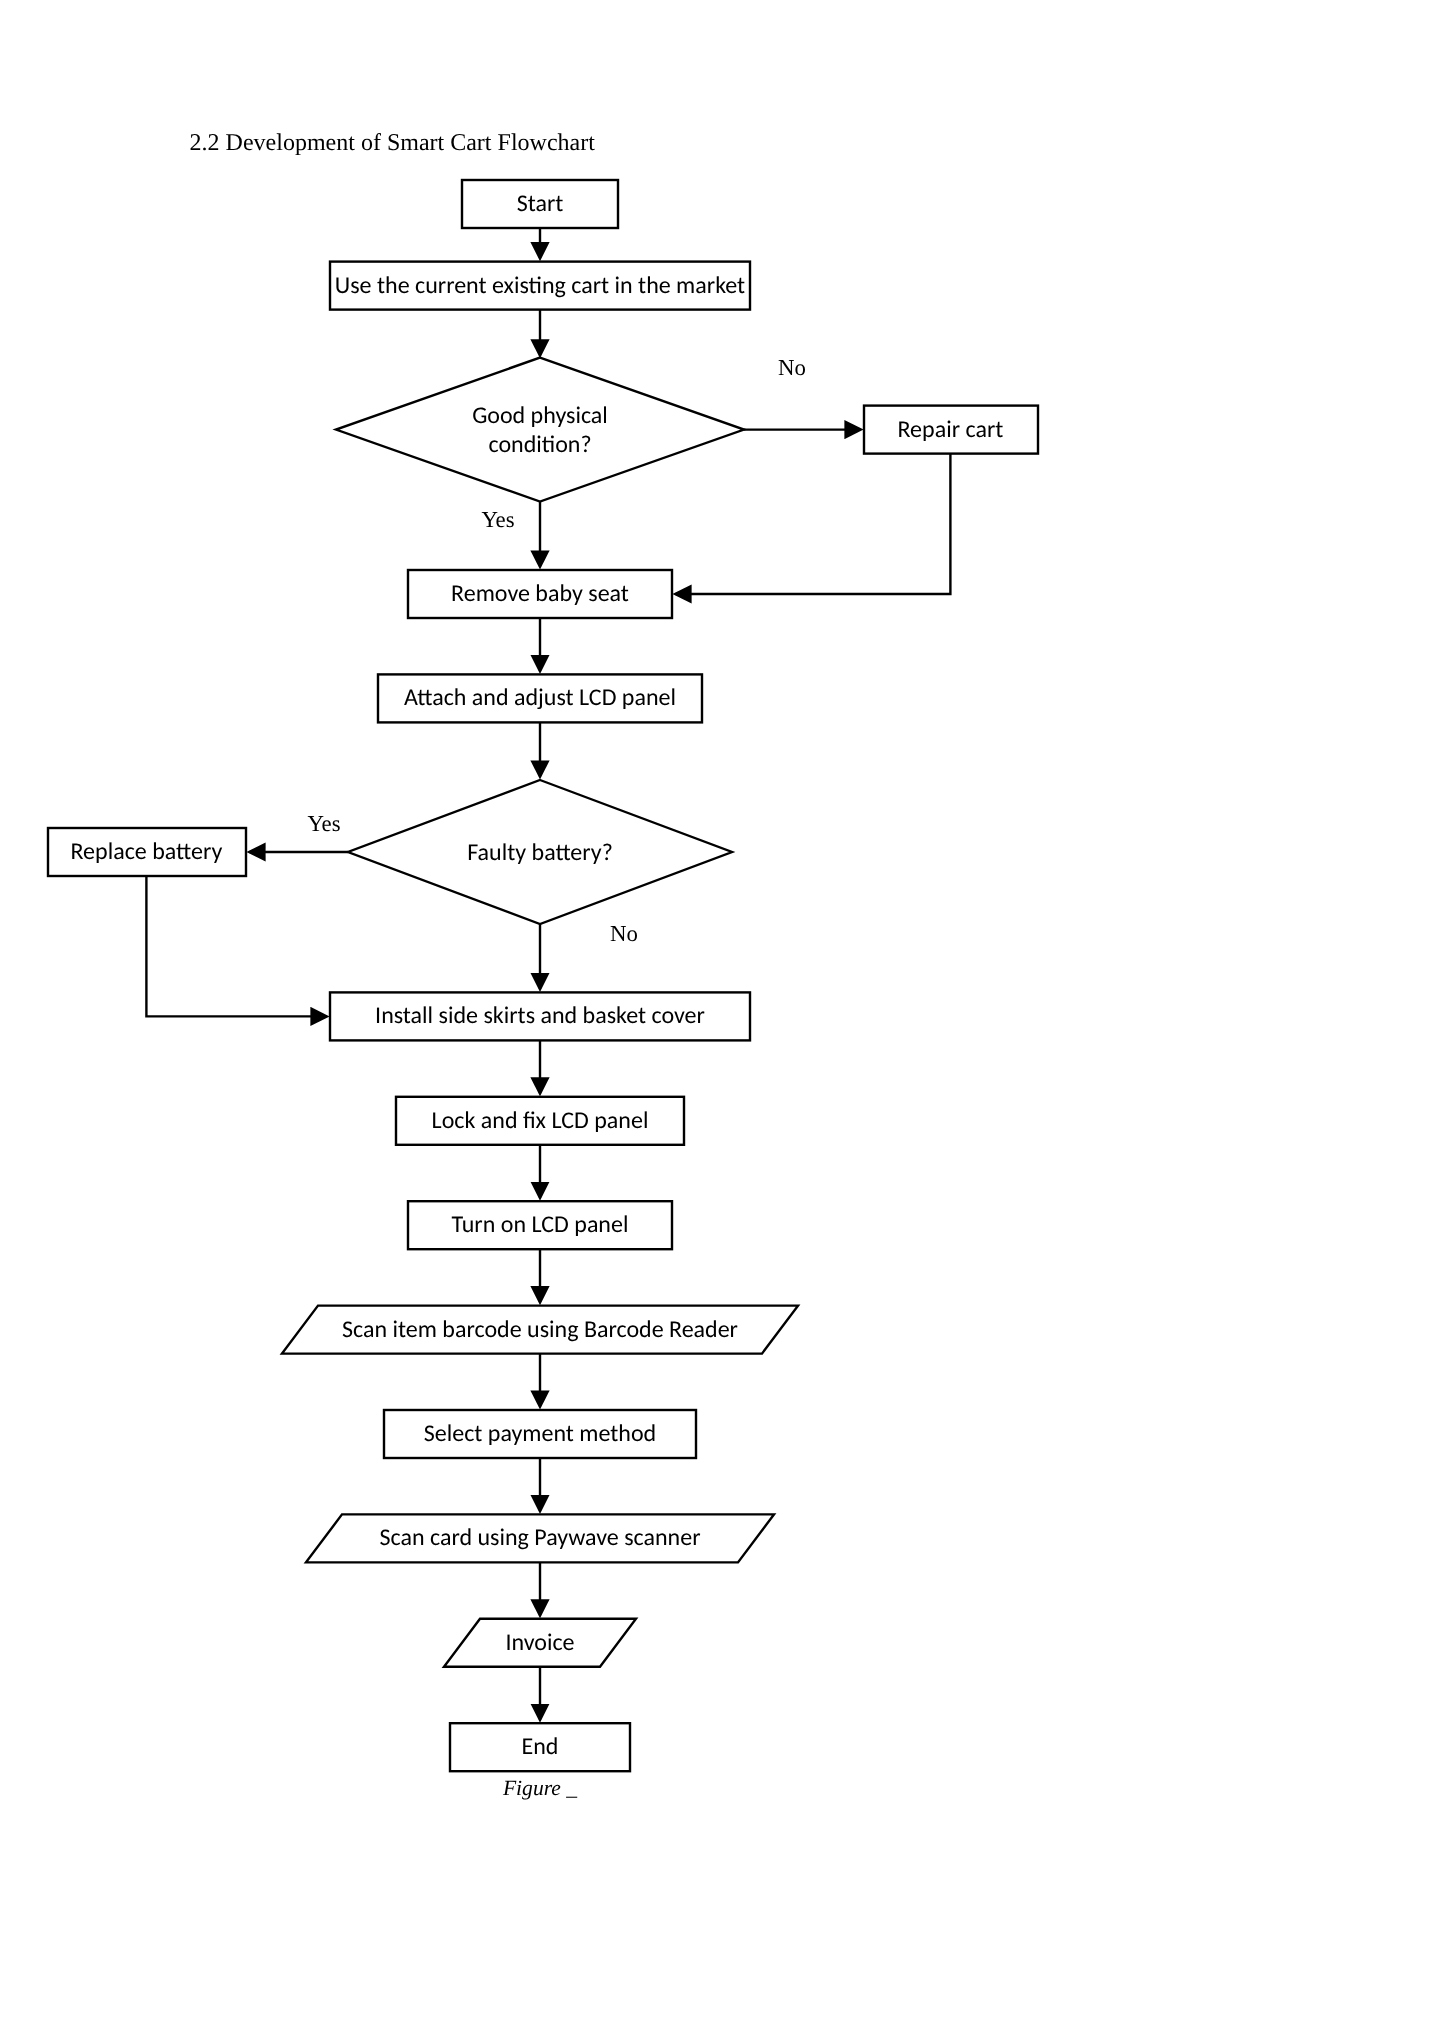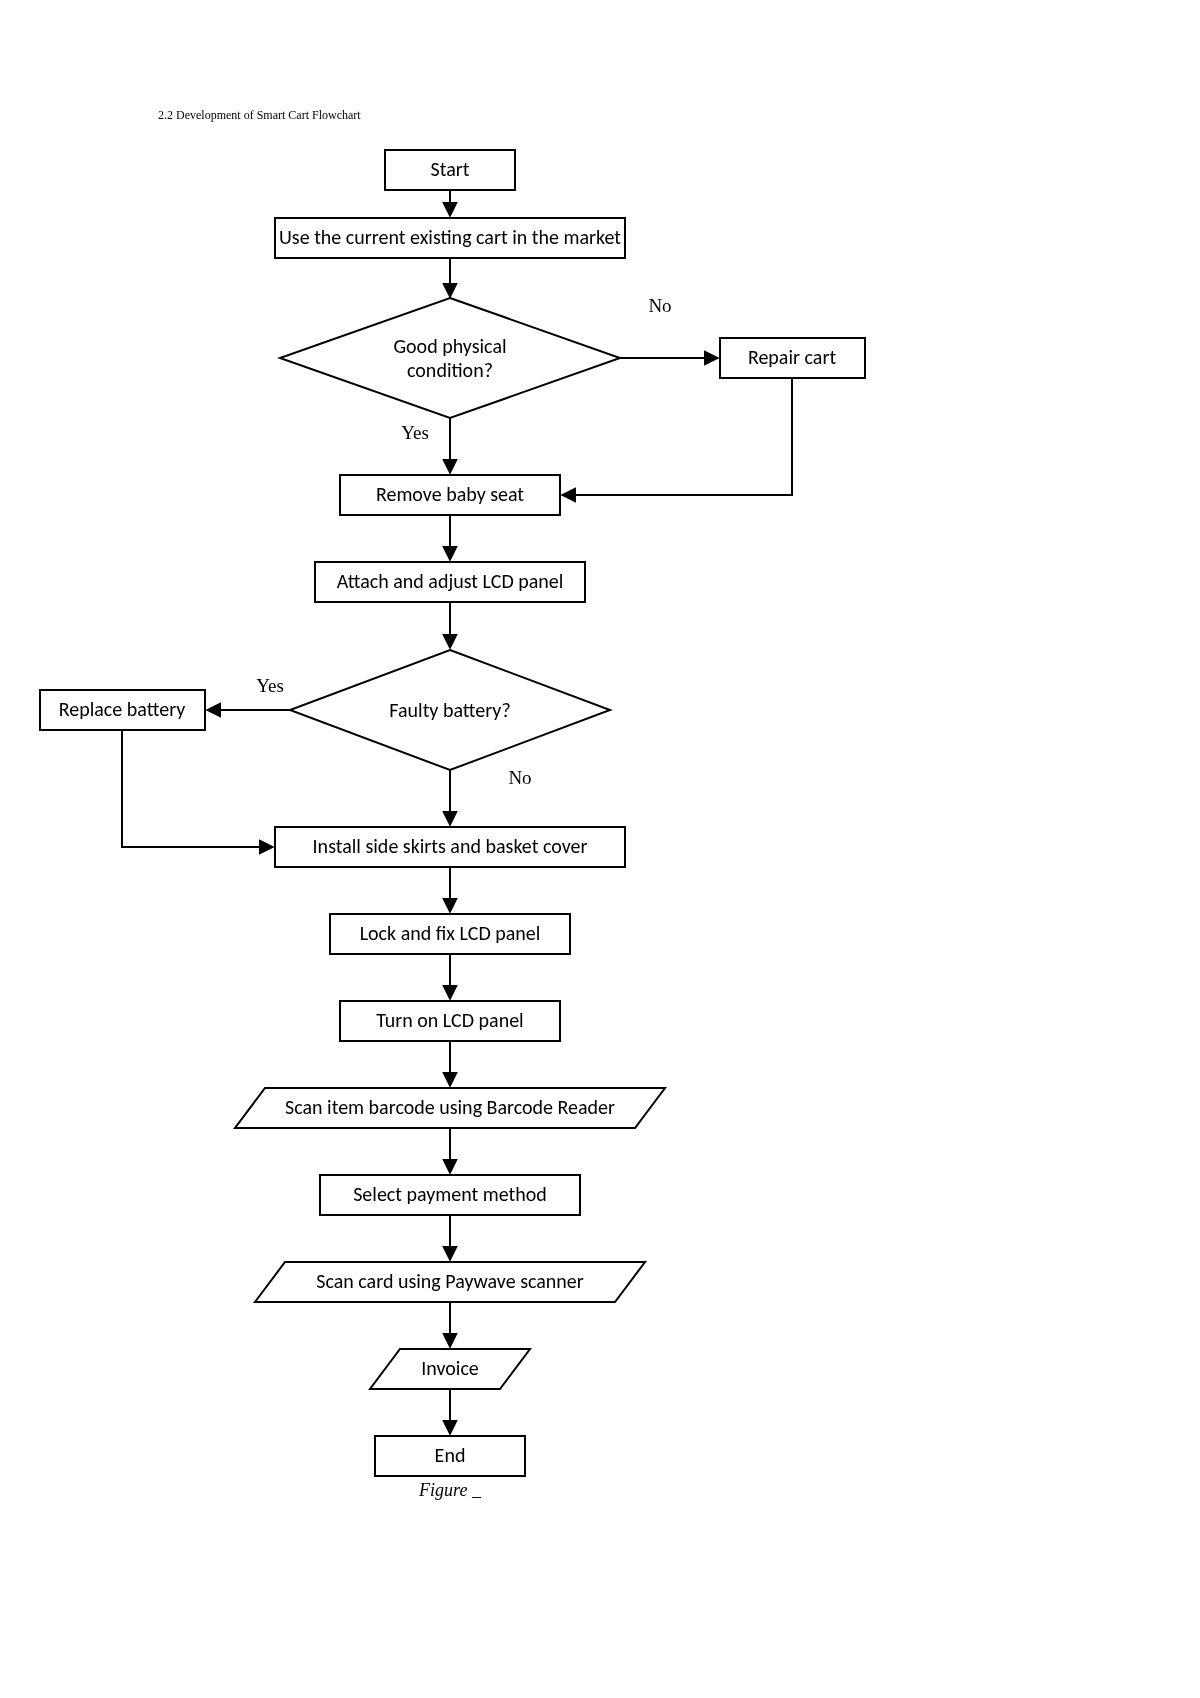--- a/index.html
+++ b/index.html
@@ -13,21 +13,21 @@
     width: 1200px;
     height: 1698px;
     position: relative;
     background: #fff;
   }
   .section-title {
     position: absolute;
     left: 158px;
     top: 108px;
     font-family: "Georgia", "Times New Roman", serif;
-    font-size: 12px;
+    font-size: 20px;
     color: #000;
   }
   .svg-wrap {
     position: absolute;
     left: 0;
     top: 0;
   }
   svg text {
     font-family: "Calibri", "Arial", sans-serif;
     font-size: 20px;

